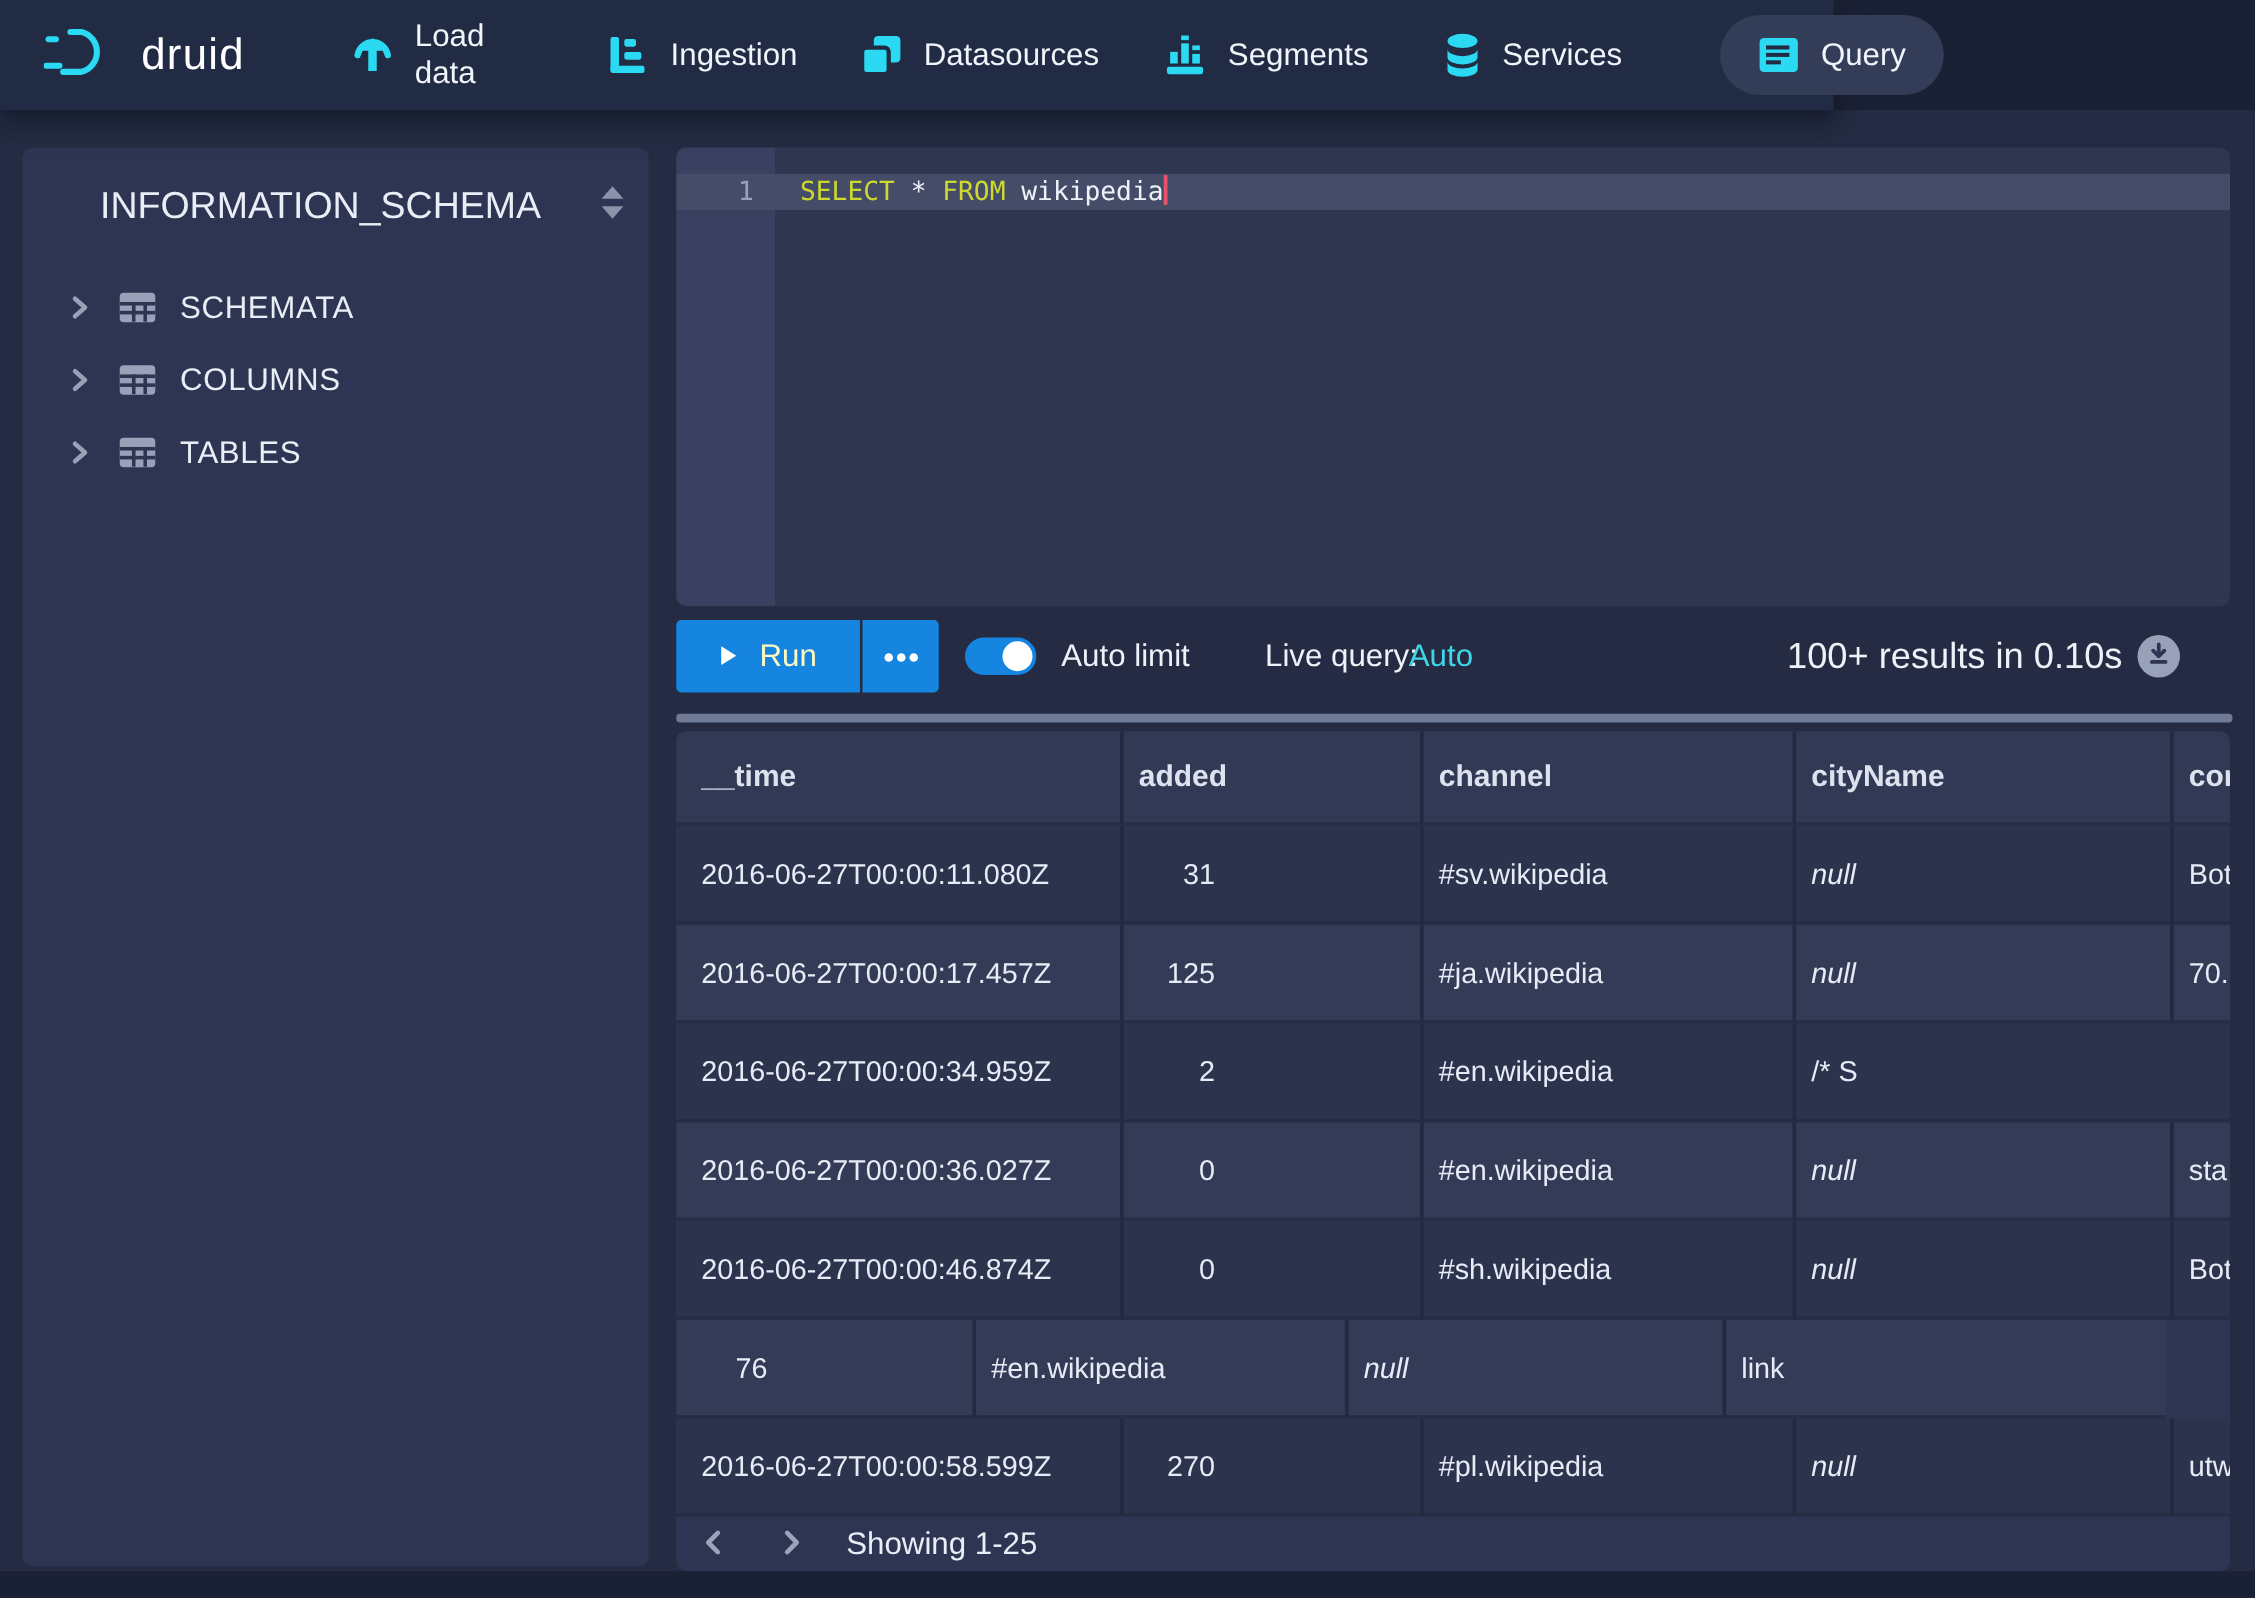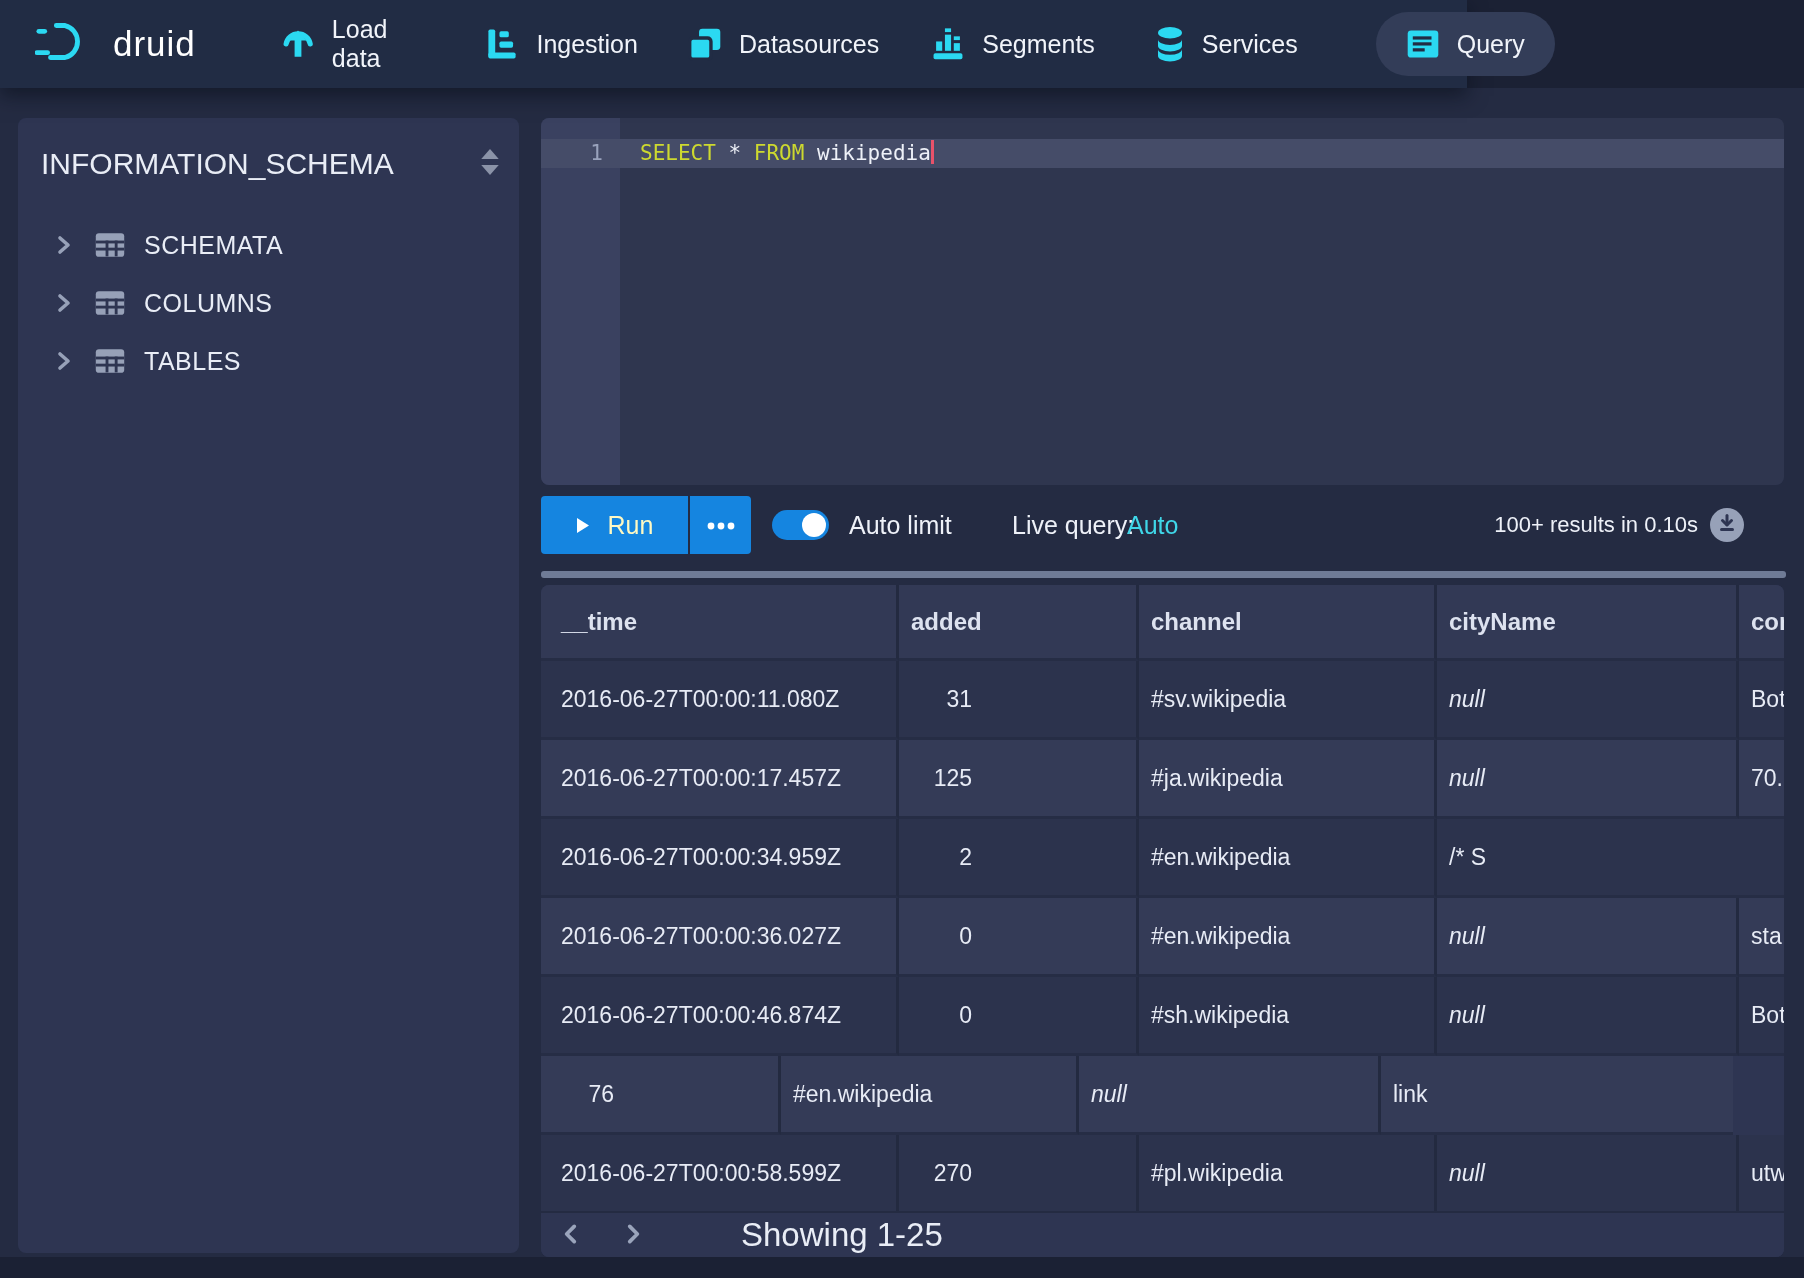--- a/index.html
+++ b/index.html
@@ -23,21 +23,21 @@
   .ni-seg { margin-left:52px; }
   .ni-serv { margin-left:60px; }
   .sep2 { margin-left:50px; }
   .sep3 { margin-left:50px; }
   .query-pill { margin-left:28px; background:#333d58; border-radius:32px; height:64px; padding:0 30px; }
 
   
   .sidebar { position:absolute; left:18px; top:118px; width:501px; height:1135px;
              background:#2e3552; border-radius:8px; overflow:hidden; }
   .sidebar-head { display:flex; align-items:center; justify-content:space-between;
-                  padding:28px 14px 0 23px; }
+                  padding:28px 14px 0 62px; }
   .sidebar-title { color:#e9edf6; font-size:30px; }
   .tree { margin-top:34px; }
   .tree-item { display:flex; align-items:center; height:58px; padding-left:36px; gap:20px; cursor:pointer; }
   .tree-item .ticon { display:flex; align-items:center; }
   .tree-label { color:#e9edf6; font-size:25px; letter-spacing:0.5px; margin-left:-2px; }
 
   
   .editor { position:absolute; left:541px; top:118px; width:1243px; height:367px;
             background:#2f364f; border-radius:8px; overflow:hidden; }
   .gutter { position:absolute; left:0; top:0; width:79px; height:100%; background:#3a4160; }
@@ -59,21 +59,21 @@
               cursor:pointer; }
   .toggle { position:absolute; left:772px; top:510px; width:57px; height:30px; background:#1585e0;
             border-radius:16px; cursor:pointer; }
   .knob { position:absolute; right:3px; top:3px; width:24px; height:24px; background:#ffffff; border-radius:50%; }
   .bar-label { position:absolute; top:496px; height:58px; display:flex; align-items:center;
                color:#eef1f8; font-size:25px; }
   .lbl-autolimit { left:849px; }
   .lbl-livequery { left:1012px; }
   .val-livequery { left:1127px; color:#3fd6e8; cursor:pointer; }
   .results-summary { position:absolute; top:496px; height:58px; right:106px; display:flex; align-items:center;
-                     color:#eef1f8; font-size:22px;text-align:right; }
+                     color:#eef1f8; font-size:29px;text-align:right; }
   .dl-btn { position:absolute; left:1710px; top:508px; width:34px; height:34px; border-radius:50%;
             background:#97a1b8; display:flex; align-items:center; justify-content:center; cursor:pointer; }
 
   .splitter { position:absolute; left:541px; top:571px; width:1245px; height:7px; background:#6f7b96;
               border-radius:3px; cursor:row-resize; }
 
   
   .results { position:absolute; left:541px; top:585px; width:1243px; height:672px; background:#2e3552;
              border-radius:8px; overflow:hidden; }
   .tbl-wrap { position:absolute; left:0; top:0; width:100%; height:626px; overflow:hidden; }
@@ -93,21 +93,21 @@
   .c-city { width:302px; }
   .c-comment { width:352px; padding-left:12px; border-right:none; }
   .is-null { font-style:italic; }
 
   .pager { position:absolute; left:0; bottom:0; width:100%; height:46px; background:#2e3552;
            border-top:2px solid #242b42; display:flex; align-items:center; }
   .pg-btn { width:40px; height:40px; display:flex; align-items:center; justify-content:center;
             background:none; border:none; cursor:pointer; }
   .pg-prev { margin-left:10px; }
   .pg-next { margin-left:22px; }
-  .pg-label { margin-left:88px; color:#e9edf6; font-size:33px; }
+  .pg-label { margin-left:24px; color:#e9edf6; font-size:25px; }
 </style>
 </head>
 <body>
 
 <div class="stage">
   <div class="page-bg"></div>
 
   <div class="navbar">
     <div class="brand">
       <span class="nicon">

